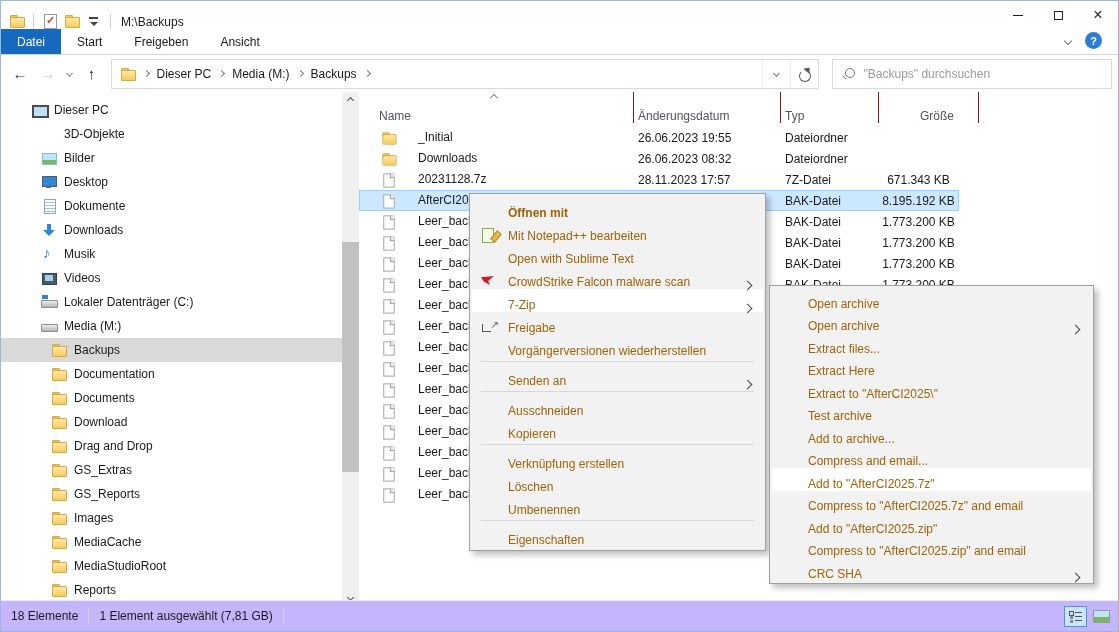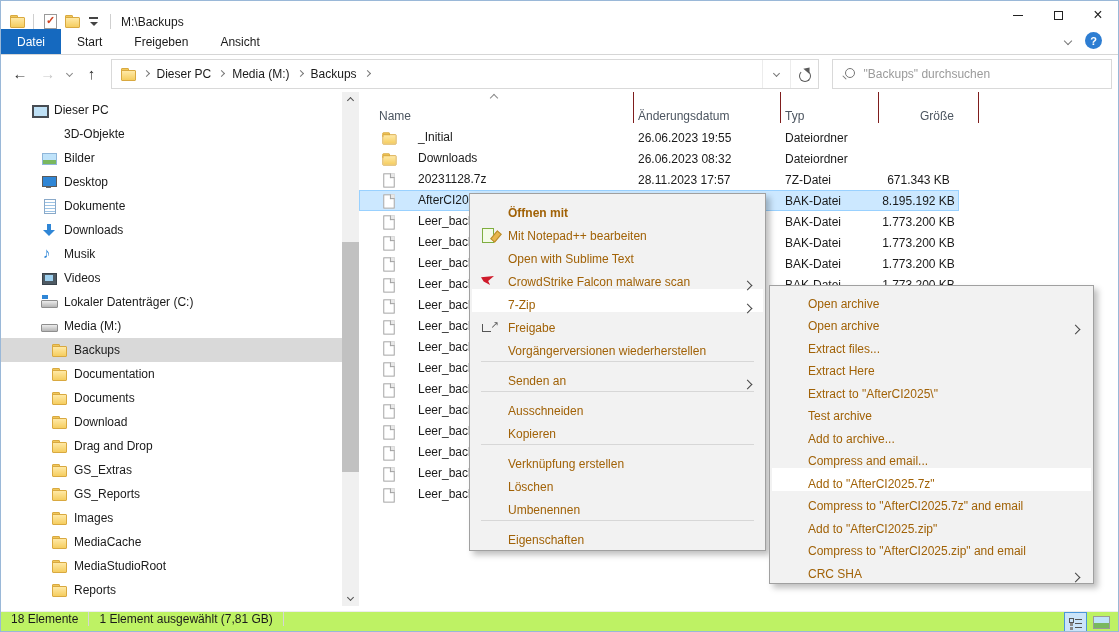--- a/index.html
+++ b/index.html
@@ -179,22 +179,22 @@
   .menu-item .mi-icon{width:20px;margin-right:8px}
   .menu-item .mi-label{flex:1;white-space:nowrap;overflow:hidden}
   .menu-item .mi-arrow{width:7px;height:7px;border-top:1px solid #454545;border-right:1px solid #454545;
       transform:rotate(45deg);margin-right:12px;visibility:hidden;flex:none}
   .menu-item.has-arrow .mi-arrow{visibility:visible}
   .menu-item.bold{font-weight:bold}
   .menu-item.hl{background:var(--menu-highlight)}
   .menu-item.sep{height:0;margin:3px 11px;padding:0;border-top:1px solid #d7d7d7}
 
   
-  .status{position:absolute;left:0;right:0;bottom:0;height:20px;display:flex;
-      padding-left:10px;background:#bef264;border-top:1px solid #ededed}
+  .status{position:absolute;left:0;right:0;bottom:0;height:31px;display:flex;align-items:center;
+      padding-left:10px;background:#c4b5fd;border-top:1px solid #ededed}
   .status-sep{width:1px;height:14px;background:#d6d6d6;margin:0 10px}
   .view-btns{margin-left:auto;display:flex;gap:3px;margin-right:5px}
   .view-btn{width:23px;height:21px;display:flex;align-items:center;justify-content:center;border:1px solid transparent}
   .view-btn.active{border-color:#4a96d9;background:#cbe4f9}
   .details-glyph{position:relative;width:13px;height:12px}
   .details-glyph::before{content:"";position:absolute;left:0;top:1px;width:3px;height:3px;border:1px solid #555;
       box-shadow:0 4px 0 -1px #888,0 8px 0 -1px #888}
   .details-glyph::after{content:"";position:absolute;left:6px;top:2px;width:7px;height:1px;background:#555;
       box-shadow:0 4px 0 #555,0 8px 0 #555}
   .thumbs-glyph{position:relative;width:17px;height:13px;

